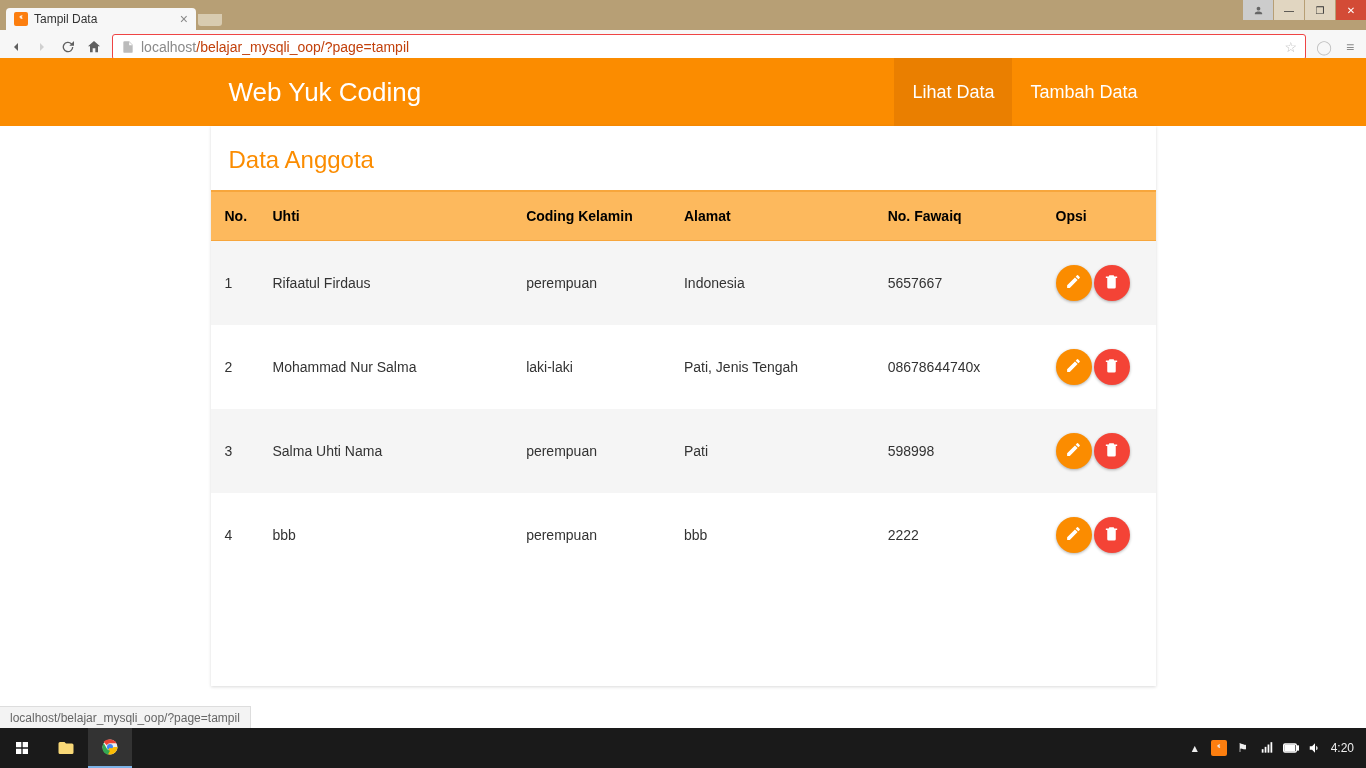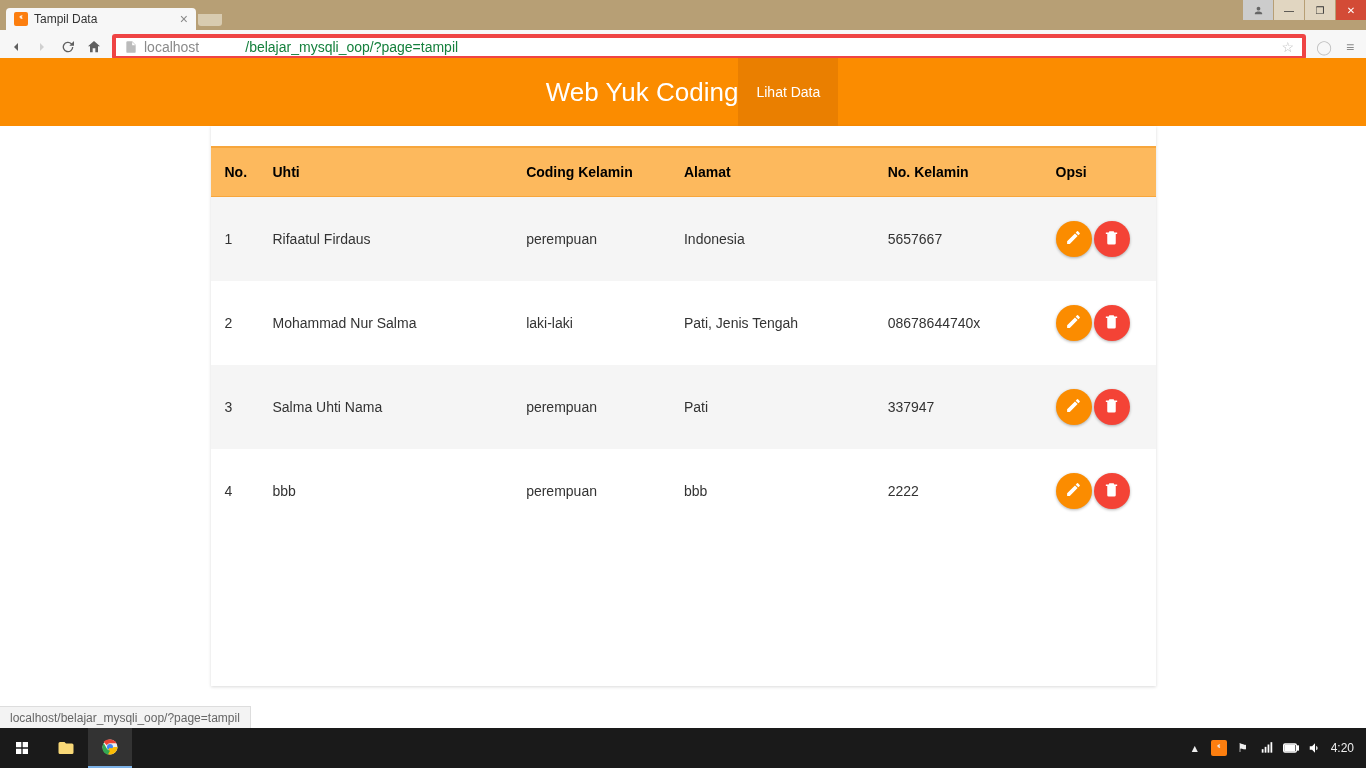--- a/index.html
+++ b/index.html
@@ -16,36 +16,36 @@
 
 .tabstrip { height: 30px; background: #b79f75; display:flex; align-items:flex-end; padding-left:6px; }
 .tab { background:#f7f7f7; height:26px; width:190px; border-top-left-radius:4px; border-top-right-radius:4px; display:flex; align-items:center; padding:0 8px; font-size:12px; color:#333; margin-top:4px; position:relative; }
 .tab .favicon { width:14px; height:14px; background:#fc7e0f; border-radius:2px; margin-right:6px; display:flex; align-items:center; justify-content:center; color:#fff; font-size:9px; font-weight:bold; }
 .tab .closex { position:absolute; right:8px; color:#888; font-size:14px; }
 .newtab { width:24px; height:18px; background:#d8cbb0; margin-left:2px; border-radius:3px; margin-bottom:4px; }
 
 .urlbar { height: 34px; background:#f7f7f7; border-bottom:1px solid #ddd; display:flex; align-items:center; padding:0 8px; gap:10px; }
 .navicon { width:16px; height:16px; color:#8a8a8a; display:flex; align-items:center; justify-content:center; }
 .reloadicon svg, .navicon svg { width:16px; height:16px; }
-.urlfield { flex:1; height:26px; background:#fff; border:4px solid #ef4444; border-radius:3px; display:flex; align-items:center; padding:0 8px; font-size:14px; color:#8a8a8a; position:relative; }
+.urlfield { flex:1; height:26px; background:#fff; border:1px solid #ef4444; border-radius:3px; display:flex; align-items:center; padding:0 8px; font-size:14px; color:#8a8a8a; position:relative; }
 .urlfield .fileicon { width:14px; height:14px; margin-right:6px; color:#bbb; }
 .urlfield .host { color:#8a8a8a; }
-.urlfield .path { color:#15803d;margin-left:46px; }
+.urlfield .path { color:#c2410c; }
 .urlfield .star { position:absolute; right:8px; color:#bbb; }
 .righttool { display:flex; gap:10px; align-items:center; color:#8a8a8a; }
 
 
 .viewport { position:absolute; top:58px; left:0; right:0; bottom:40px; background:linear-gradient(#fff,#fff); overflow:hidden; }
 
 
 .navbar { height: 68px; background:#fb8c00; display:flex; align-items:center; }
-.navinner { width: 945px; margin: 12px auto; display:flex; align-items:center; justify-content:center; height:100%; }
+.navinner { width: 945px; margin: 12px auto; display:flex; align-items:center; justify-content:space-between; height:100%; }
 .brand { color:#fff; font-size:26px; font-weight:400; padding-left:18px; }
 .navlinks { display:flex; height:100%; }
-.navlink { color:#fff; font-size:14px; padding:0 18px; display:flex; align-items:center; height:100%; cursor:pointer; }
+.navlink { color:#fff; font-size:18px; padding:0 18px; display:flex; align-items:center; height:100%; cursor:pointer; }
 .navlink.active { background:#ea7f00; }
 
 
 .container { width: 945px; margin: 0 auto; }
 .card { background:#fff; box-shadow:0 1px 3px rgba(0,0,0,0.15); min-height:560px; padding:20px 0 0 0; }
 .card h2 { color:#fb8c00; font-weight:400; font-size:24px; padding-left:18px; margin-bottom:16px; }
 
 table.data { width:100%; border-collapse:collapse; }
 table.data thead th { background:#fdb95d; color:#000; text-align:left; font-weight:bold; font-size:14px; padding:16px 10px; border-top:2px solid #f7a63c; border-bottom:1px solid #f7a63c; }
 table.data thead th:first-child { padding-left:14px;margin-top:12px; }
@@ -140,42 +140,46 @@
 
 <div class="viewport">
 
   <div class="navbar">
     <div class="navinner">
       <div class="brand">Web Yuk Coding</div>
       <div class="navlinks">
         <div class="navlink active">
             <span>Lihat Data</span>
           </div>
+        <div class="navlink">
+            <span>Tambah Data</span>
+          </div>
       </div>
     </div>
   </div>
 
   <div class="container">
     <div class="card">
+      <h2>Data Anggota</h2>
       <table class="data">
         <colgroup>
           <col class="c-no">
             <col class="c-nama">
             <col class="c-jk">
             <col class="c-alamat">
             <col class="c-tel">
             <col class="c-opsi">
         </colgroup>
         <thead>
           <tr>
             <th>No.</th>
             <th>Uhti</th>
             <th>Coding Kelamin</th>
             <th>Alamat</th>
-            <th>No. Kelamin</th>
+            <th>No. Fawaiq</th>
             <th>Opsi</th>
           </tr>
         </thead>
         <tbody id="tbody">
         <tr class="odd">
               <td>1</td>
               <td>Rifaatul Firdaus</td>
               <td>perempuan</td>
               <td>Indonesia</td>
               <td>5657667</td>
@@ -203,21 +207,21 @@
                   <span><svg viewBox="0 0 24 24">
                       <path d="M6 7h12v13a2 2 0 0 1-2 2H8a2 2 0 0 1-2-2V7zm3-4h6l1 2h4v2H4V5h4l1-2z"></path>
                     </svg></span>
                 </span></td>
             </tr>
             <tr class="odd">
               <td>3</td>
               <td>Salma Uhti Nama</td>
               <td>perempuan</td>
               <td>Pati</td>
-              <td>337947</td>
+              <td>598998</td>
               <td><span class="iconbtn edit">
                   <span><svg viewBox="0 0 24 24">
                       <path d="M3 17.25V21h3.75L17.81 9.94l-3.75-3.75L3 17.25zM20.71 7.04a1 1 0 0 0 0-1.41l-2.34-2.34a1 1 0 0 0-1.41 0l-1.83 1.83 3.75 3.75 1.83-1.83z"></path>
                     </svg></span>
                 </span><span class="iconbtn del">
                   <span><svg viewBox="0 0 24 24">
                       <path d="M6 7h12v13a2 2 0 0 1-2 2H8a2 2 0 0 1-2-2V7zm3-4h6l1 2h4v2H4V5h4l1-2z"></path>
                     </svg></span>
                 </span></td>
             </tr>

